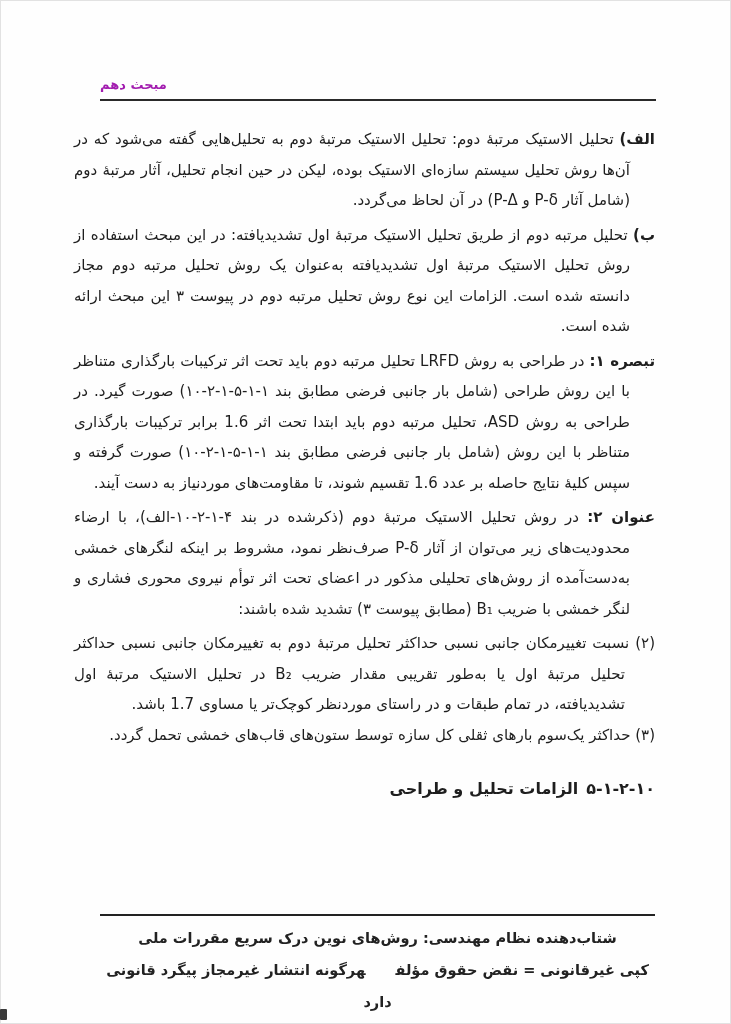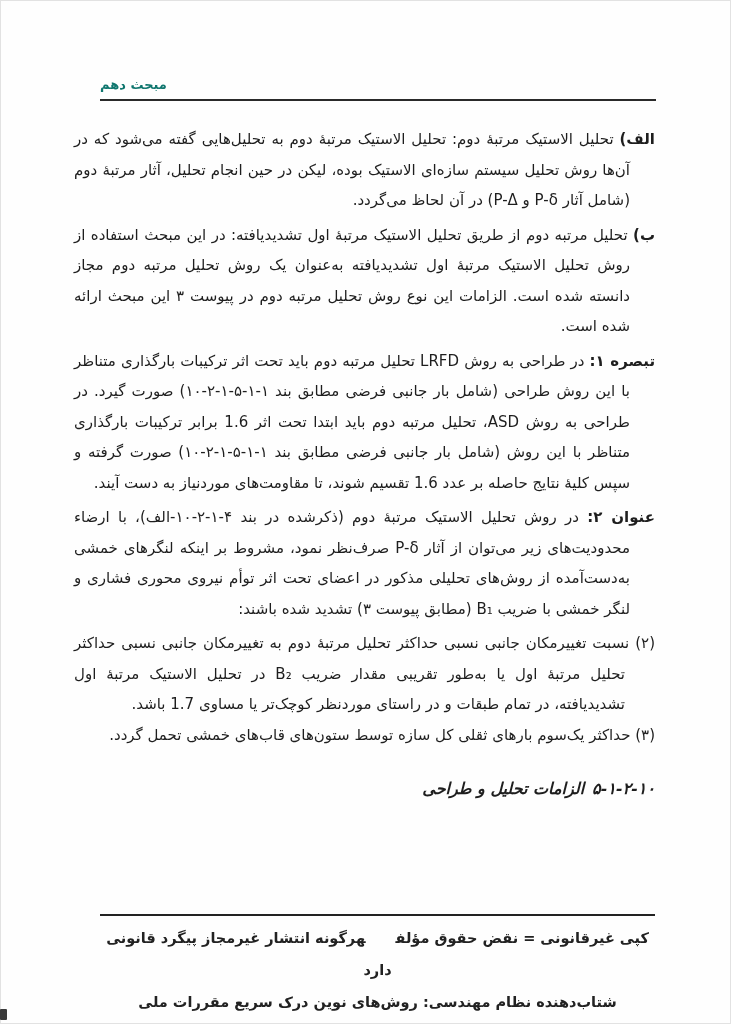--- a/index.html
+++ b/index.html
@@ -10,40 +10,39 @@
     background:#fefefe;
     overflow:hidden;
     direction:rtl;
     font-family:"DejaVu Sans", sans-serif;
     color:#1e1e1e;
     box-shadow:inset 0 0 0 1px #e2e2e2;
   }
   
   .chapter{
     position:absolute;top:77px;left:100px;
-    font-size:13px;font-weight:bold;color:#0f766e;
+    font-size:13px;font-weight:bold;color:#a21caf;
   }
   .header-rule{
     position:absolute;top:99px;left:100px;width:556px;height:0;
     border:0;border-top:2px solid #2a2a2a;margin:0;
   }
   
   .content{
     position:absolute;top:124px;right:76px;left:74px;
     font-size:15px;line-height:30.5px;
     text-align:justify;
   }
   .para{margin:0 0 4px 0;padding-right:25px;text-indent:-25px;}
   .para b{font-weight:bold;}
   .list-item{margin:0;padding-right:30px;text-indent:-30px;}
   .section-heading{
     margin:22px 0 9px 0;
     font-size:16px;font-weight:bold;line-height:33px;
     text-align:right;
-    font-style:italic;
   }
   .section-heading .num{margin-left:8px;}
   .section-para{margin:0;}
   
   .footer{
     position:absolute;top:914px;left:100px;right:76px;
     border-top:2px solid #222;
     padding-top:6px;
     text-align:center;
     font-weight:bold;font-size:14.5px;line-height:32px;color:#222;
@@ -76,20 +75,20 @@
     <div class="list-item"><span>(۲)</span> <span>نسبت تغییرمکان جانبی نسبی حداکثر تحلیل مرتبهٔ دوم به تغییرمکان جانبی نسبی حداکثر تحلیل مرتبهٔ اول یا به‌طور تقریبی مقدار ضریب B₂ در تحلیل الاستیک مرتبهٔ اول تشدیدیافته، در تمام طبقات و در راستای موردنظر کوچک‌تر یا مساوی 1.7 باشد.</span></div>
 
     <div class="list-item"><span>(۳)</span> <span>حداکثر یک‌سوم بارهای ثقلی کل سازه توسط ستون‌های قاب‌های خمشی تحمل گردد.</span></div>
 
     <h2 class="section-heading"><span class="num">۵-۱-۲-۱۰</span><span>الزامات تحلیل و طراحی</span></h2>
 
 
   </div>
 
   <div class="footer">
+    <div>شتاب‌دهنده نظام مهندسی: روش‌های نوین درک سریع مقررات ملی</div>
     <div><span class="part1">کپی غیرقانونی = نقض حقوق مؤلف</span><span class="part2">هرگونه انتشار غیرمجاز پیگرد قانونی دارد</span></div>
-    <div>شتاب‌دهنده نظام مهندسی: روش‌های نوین درک سریع مقررات ملی</div>
     <div>برای دریافت نسخه اصلی به MohandesBartar.ir مراجعه کنید</div>
   </div>
 
   <div class="scan-mark"></div>
 
 </div>
 
 </body></html>

